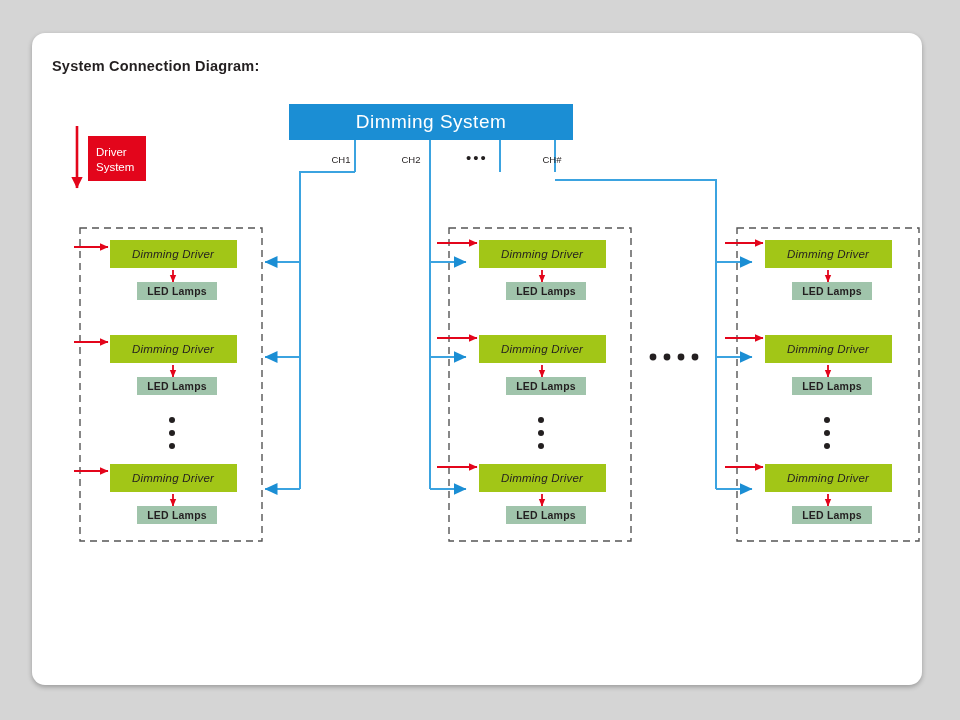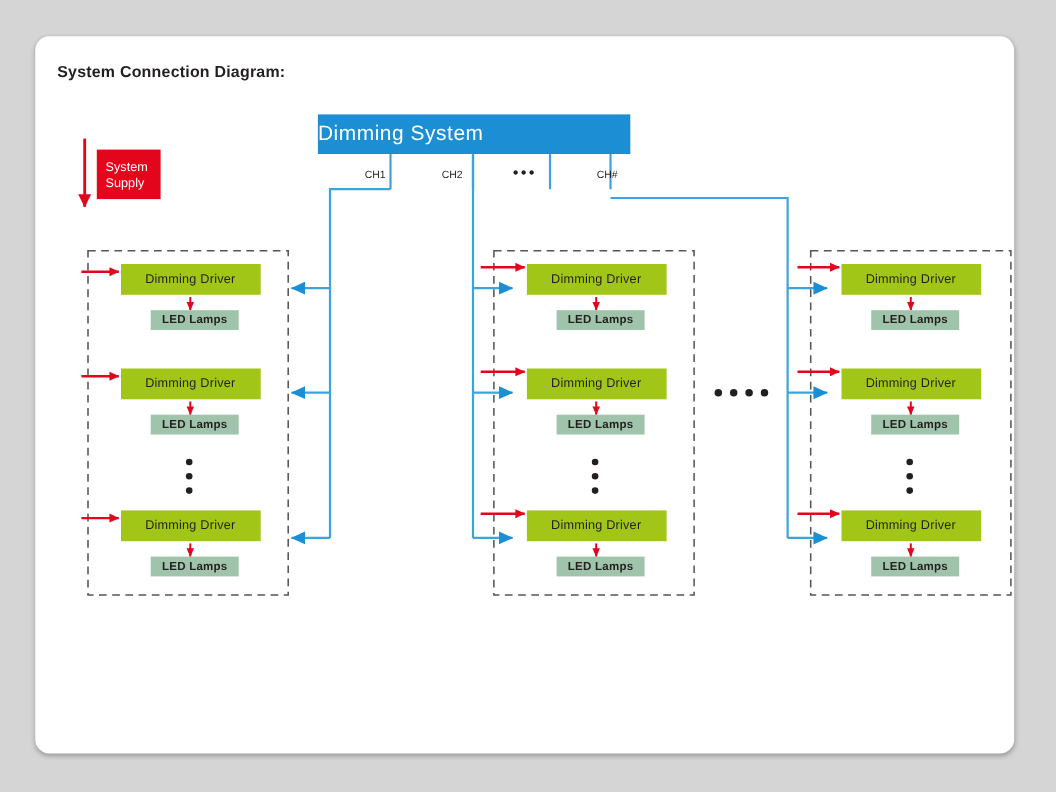--- a/index.html
+++ b/index.html
@@ -44,20 +44,21 @@
     font-size: 14.5px;
     font-weight: bold;
     letter-spacing: 0.2px;
   }
   .sys-title {
     left: 289px;
     top: 104px;
     width: 284px;
     height: 36px;
     line-height: 36px;
+    text-align: center;
     color: #ffffff;
     font-size: 19px;
     letter-spacing: 0.5px;
     border-radius: 15px;
   }
   .ps-title {
     left: 88px;
     top: 140px;
     width: 58px;
     height: 42px;
@@ -72,20 +73,21 @@
     color: #231f20;
     text-align: right;
     transform: translateX(-50%);
   }
   .dd-lbl {
     font-size: 11.5px;
     color: #231f20;
     text-align: right;
     transform: translate(-50%, -50%);
     letter-spacing: 0.2px;
+    font-style: italic;
   }
   .ll-lbl {
     font-size: 10.5px;
     color: #231f20;
     text-align: center;
     transform: translate(-50%, -50%);
     letter-spacing: 0.2px;
     font-weight: bold;
   }
 </style>
@@ -229,22 +231,22 @@
       <circle cx="695" cy="357" r="3.4"></circle>
       <circle cx="702" cy="357" r="0"></circle>
     </g>
   </svg>
 
   <div class="lbl" id="page-title">System Connection Diagram:</div>
 
   <div class="lbl sys-title">Dimming System</div>
 
   <div class="lbl ps-title">
+    <div>Driver</div>
     <div>System</div>
-    <div>Supply</div>
   </div>
 
   <div class="lbl ch-lbl" style="left:341px; top:154px;">CH1</div>
   <div class="lbl ch-lbl" style="left:411px; top:154px;">CH2</div>
   <div class="lbl ch-lbl" style="left:477px; top:149px; font-size:15px; letter-spacing:2px;">•••</div>
   <div class="lbl ch-lbl" style="left:552px; top:154px;">CH#</div>
 
   <div class="lbl dd-lbl" style="left:173px; top:254px;">Dimming Driver</div>
   <div class="lbl ll-lbl" style="left:177px; top:291px;">LED Lamps</div>
   <div class="lbl dd-lbl" style="left:173px; top:349px;">Dimming Driver</div>

